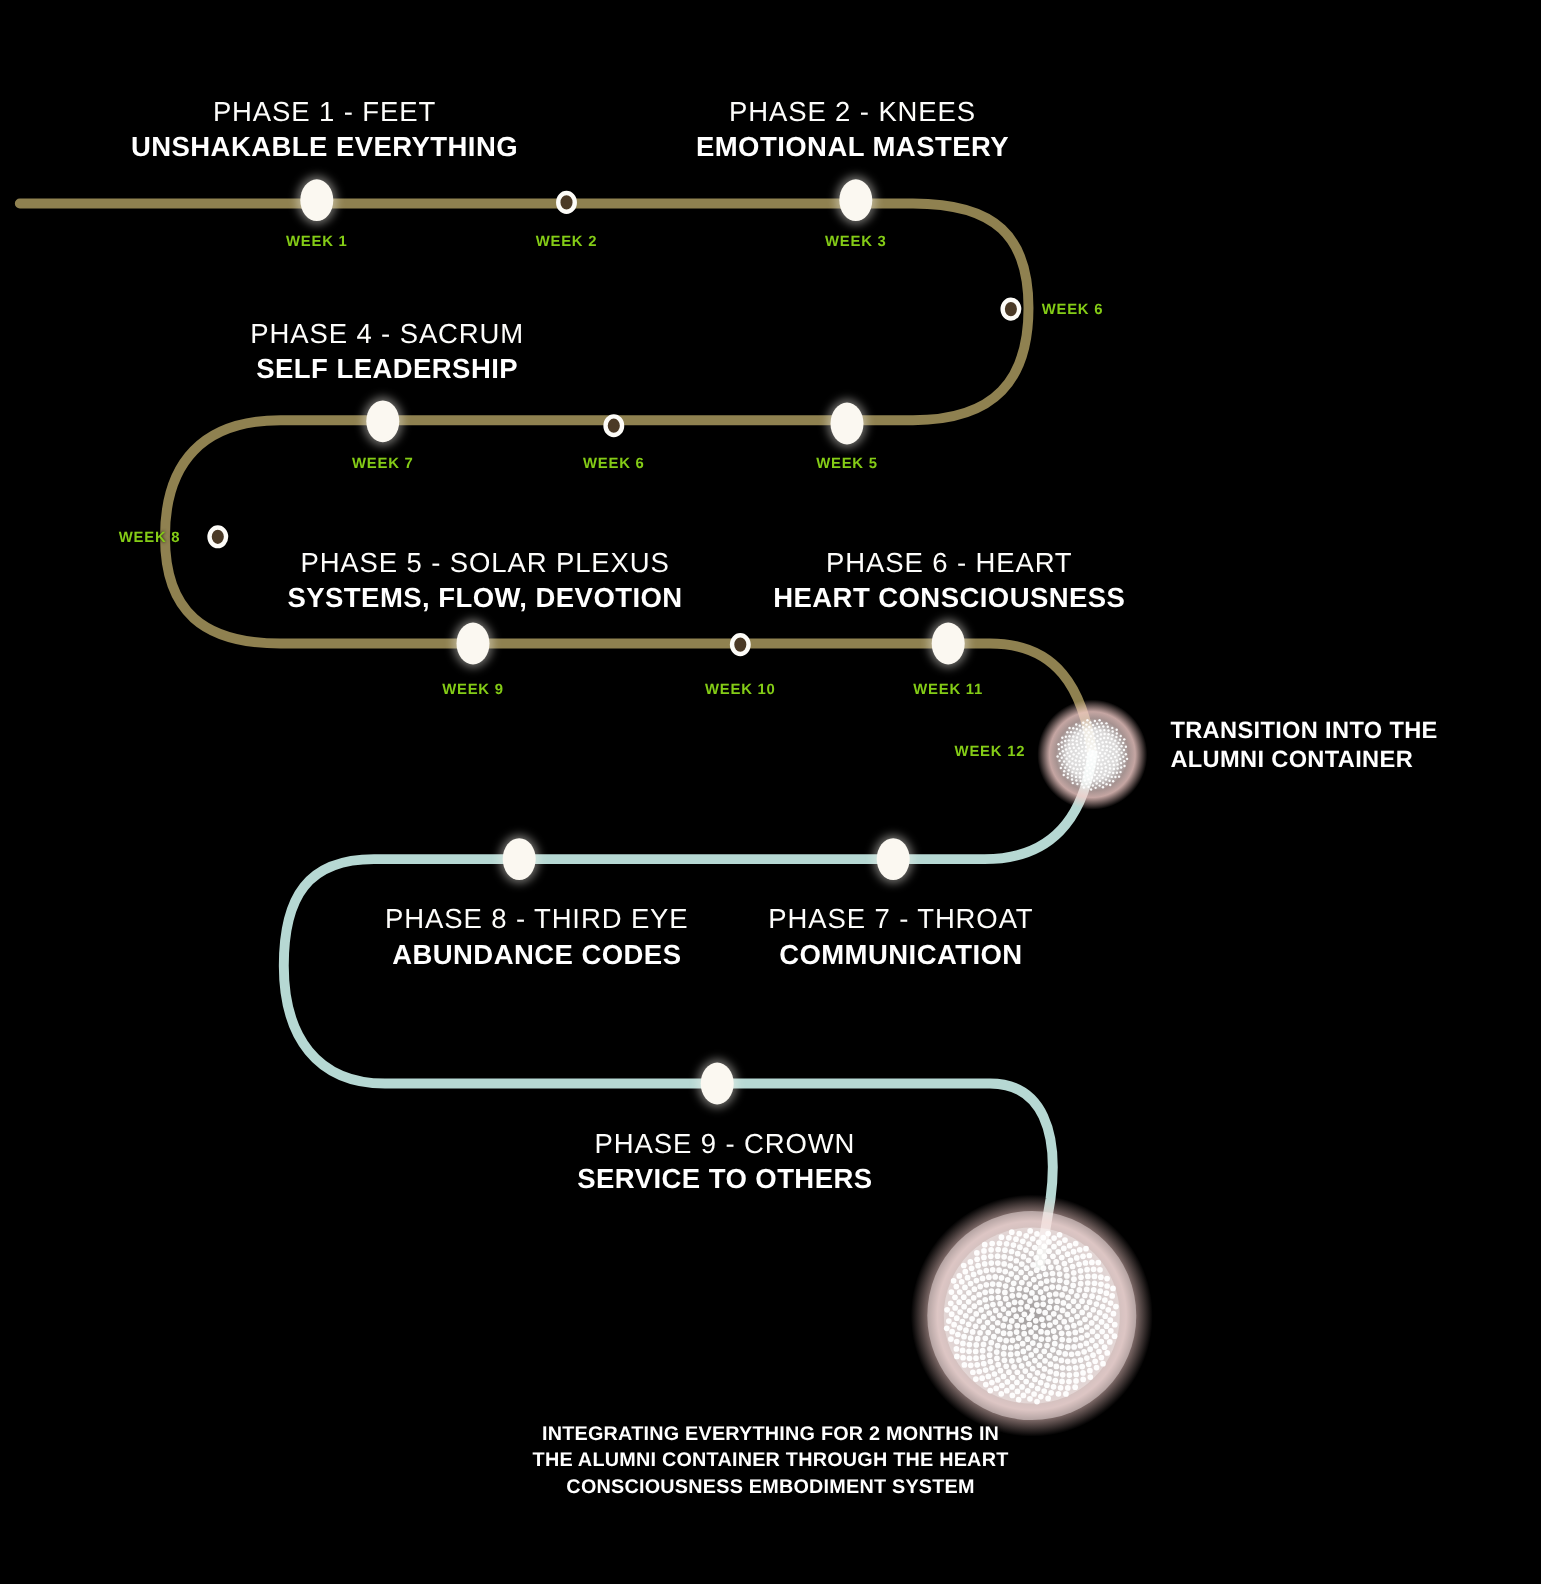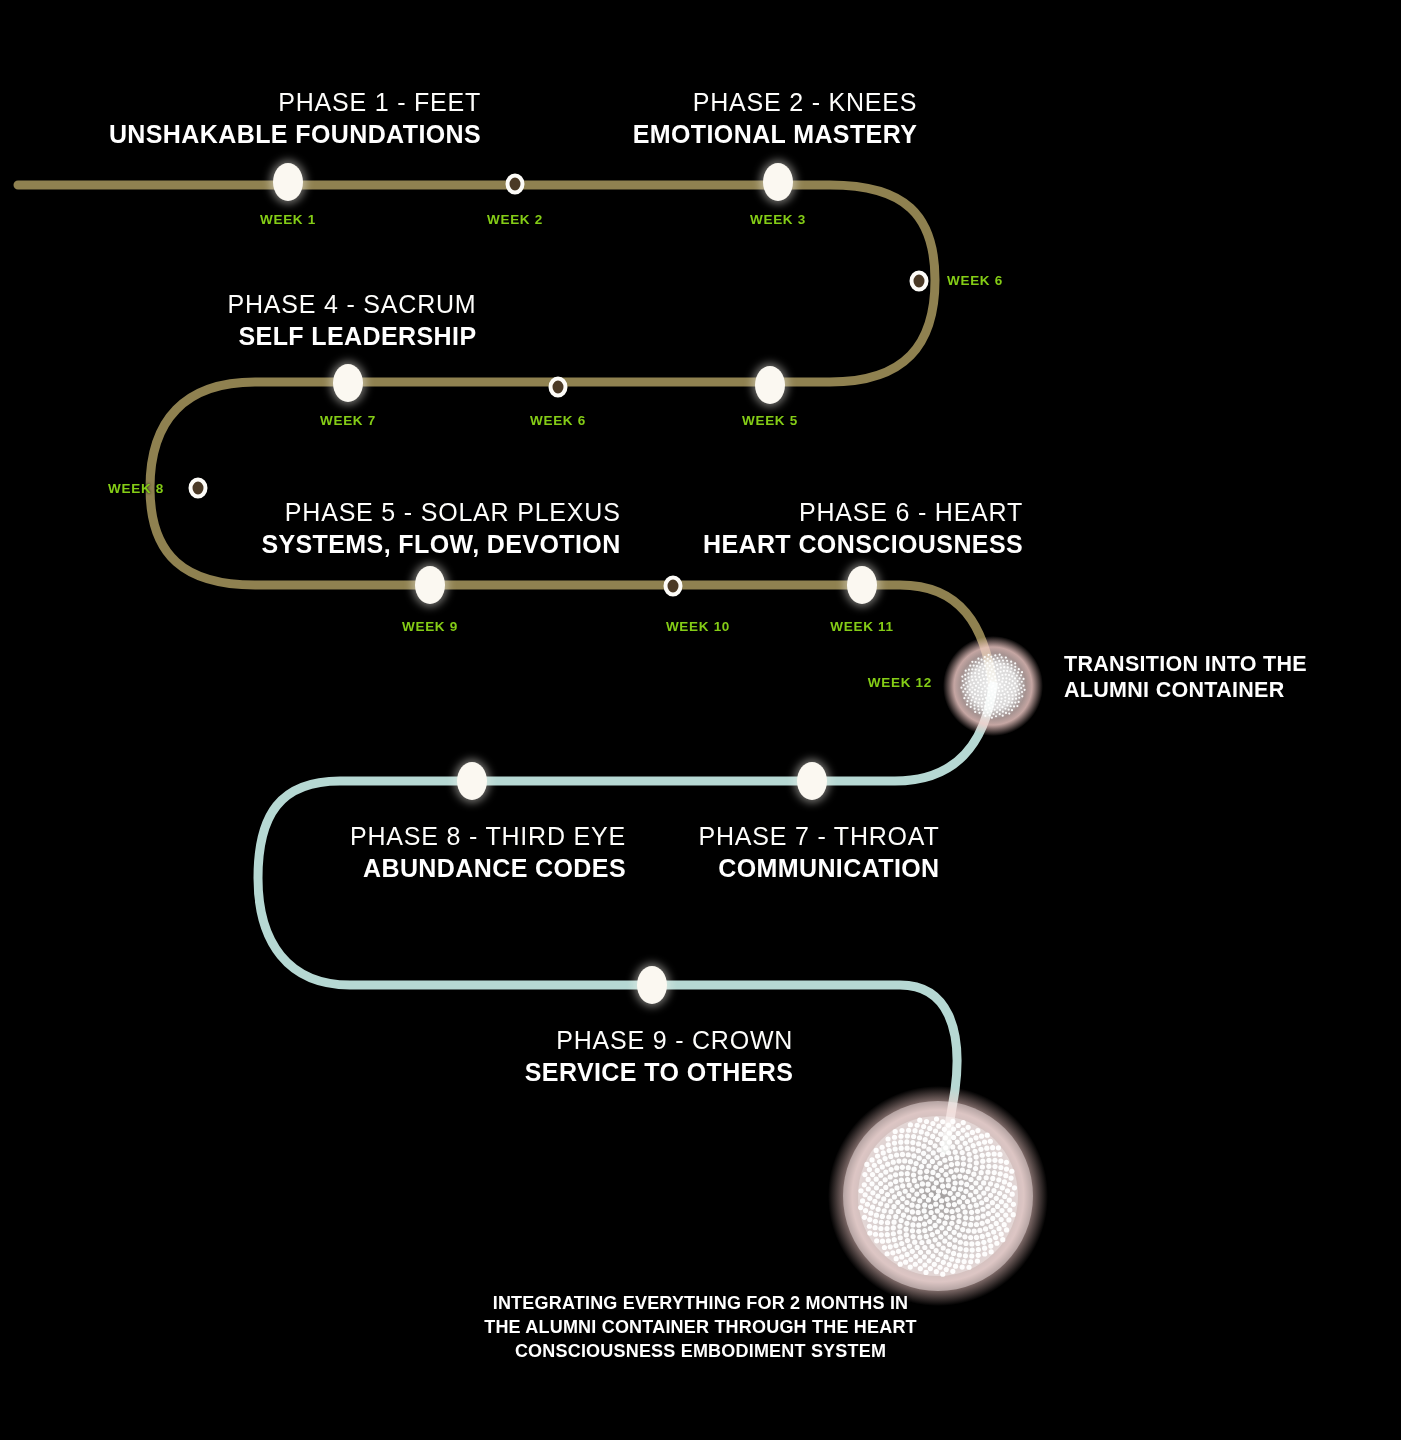--- a/index.html
+++ b/index.html
@@ -4,21 +4,21 @@
 <style>
   html,body{margin:0;padding:0;background:#000;}
   body{
     width:1401px;height:1440px;position:relative;overflow:hidden;
     font-family:"Liberation Sans", sans-serif;
     background:#000;
   }
   #stage{position:absolute;inset:0;width:1401px;height:1440px;}
   svg#canvas{position:absolute;left:0;top:0;width:1401px;height:1440px;}
 
-  .phase{position:absolute;text-align:right;line-height:1.18;white-space:nowrap;}
+  .phase{position:absolute;text-align:center;line-height:1.18;white-space:nowrap;}
   .phase .ptitle{
     font-size:25px;font-weight:400;letter-spacing:.8px;color:#fdfdfb;
     text-shadow:0 0 3px rgba(0,0,0,.9);
   }
   .phase .psub{
     font-size:25px;font-weight:800;letter-spacing:.4px;color:#ffffff;margin-top:2px;
     text-shadow:0 0 3px rgba(0,0,0,.9);
   }
   .wk{
     position:absolute;font-size:13.5px;font-weight:800;letter-spacing:.7px;
@@ -879,21 +879,21 @@
           <circle cx="860.68" cy="1207.54" r="2.6" fill="#ffffff" opacity="0.95"></circle>
           <circle cx="987.27" cy="1135.21" r="2.6" fill="#ffffff" opacity="0.95"></circle>
           <circle cx="942.74" cy="1274.18" r="2.6" fill="#ffffff" opacity="0.95"></circle>
         </g>
     </g>
   </svg>
 
   <div id="phase-layer">
       <div class="phase" style="left: 295px; top: 88px; transform: translateX(-50%);">
         <div class="ptitle">PHASE 1 - FEET</div>
-        <div class="psub">UNSHAKABLE FOUNDATIONS</div>
+        <div class="psub">UNSHAKABLE EVERYTHING</div>
       </div>
       <div class="phase" style="left: 775px; top: 88px; transform: translateX(-50%);">
         <div class="ptitle">PHASE 2 - KNEES</div>
         <div class="psub">EMOTIONAL MASTERY</div>
       </div>
       <div class="phase" style="left: 775px; top: 290px; transform: translateX(-50%);">
       </div>
       <div class="phase" style="left: 352px; top: 290px; transform: translateX(-50%);">
         <div class="ptitle">PHASE 4 - SACRUM</div>
         <div class="psub">SELF LEADERSHIP</div>
@@ -933,21 +933,21 @@
       <div class="wk center" style="left: 770px; top: 413px;">WEEK 5</div>
       <div class="smalldot" style="left: 558px; top: 387px;"></div>
       <div class="wk center" style="left: 558px; top: 413px;">WEEK 6</div>
       <div class="bigdot" style="left: 348px; top: 383px;"></div>
       <div class="wk center" style="left: 348px; top: 413px;">WEEK 7</div>
       <div class="smalldot" style="left: 198px; top: 488px;"></div>
       <div class="wk left" style="left: 164px; top: 481px;">WEEK 8</div>
       <div class="bigdot" style="left: 430px; top: 585px;"></div>
       <div class="wk center" style="left: 430px; top: 619px;">WEEK 9</div>
       <div class="smalldot" style="left: 673px; top: 586px;"></div>
-      <div class="wk center" style="left: 673px; top: 619px; margin-left: 25px;">WEEK 10</div>
+      <div class="wk center" style="left: 673px; top: 619px;">WEEK 10</div>
       <div class="bigdot" style="left: 862px; top: 585px;"></div>
       <div class="wk center" style="left: 862px; top: 619px;">WEEK 11</div>
       <div class="wk left" style="left: 932px; top: 675px;">WEEK 12</div>
       <div class="bigdot" style="left: 472px; top: 781px;"></div>
       <div class="bigdot" style="left: 812px; top: 781px;"></div>
       <div class="bigdot" style="left: 652px; top: 985px;"></div>
     </div>
 
   <div id="callout-layer">
       <div class="callout" style="left: 1064px; top: 652px;">TRANSITION INTO THE

